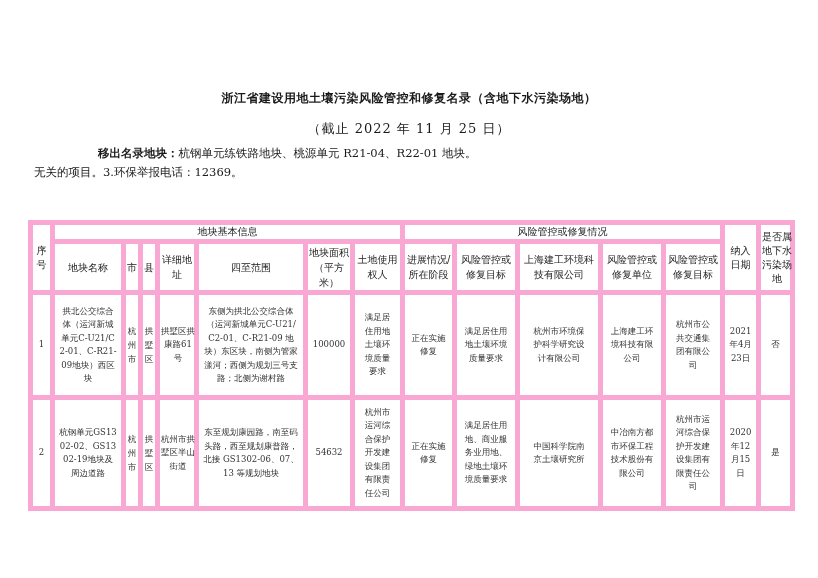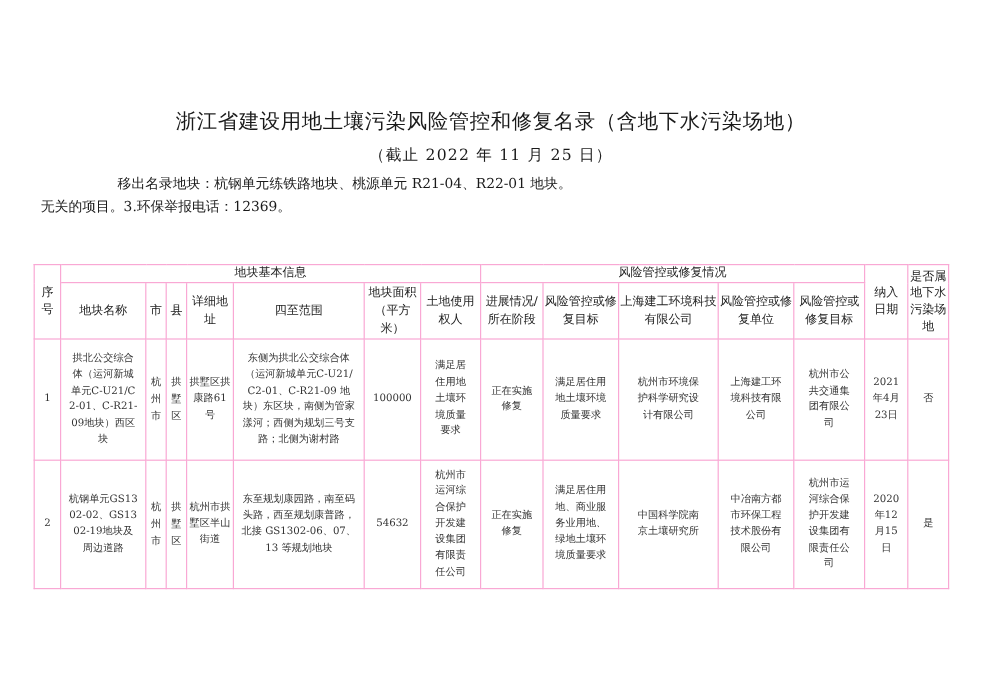--- a/index.html
+++ b/index.html
@@ -1,23 +1,23 @@
 <!DOCTYPE html>
 <html><head>
 <meta charset="utf-8">
 <style>
   html, body { margin: 0; padding: 0; background: #ffffff; }
   body { width: 818px; height: 578px; position: relative; overflow: hidden; color: #1a1a1a; font-family: "DejaVu Serif", serif; }
-  .title { position: absolute; top: 90px; left: 0; width: 818px; text-align: center; font-size: 17px; font-weight: normal; letter-spacing: 0.5px; font-family: "DejaVu Sans", sans-serif; }
+  .title { position: absolute; top: 90px; left: 0; width: 818px; text-align: center; font-size: 12px; font-weight: bold; letter-spacing: 0.5px; font-family: "DejaVu Sans", sans-serif; }
   .subtitle { position: absolute; top: 120px; left: 0; width: 818px; text-align: center; font-size: 13px; letter-spacing: 1px; }
   .notes { position: absolute; left: 34px; top: 144px; width: 760px; font-size: 11.5px; line-height: 18.5px; }
   .notes .ind { padding-left: 64px; }
-  .notes b { font-family: "DejaVu Sans", sans-serif; font-weight: normal; }
+  .notes b { font-family: "DejaVu Sans", sans-serif; font-weight: bold; }
   table.reg { position: absolute; left: 28px; top: 220px; width: 762px; border-collapse: collapse; table-layout: fixed; font-family: "DejaVu Sans", sans-serif; }
-  table.reg td, table.reg th { border: 1px solid #f9a8d4; text-align: center; vertical-align: middle; padding: 0 1px; font-weight: normal; font-size: 9.5px; line-height: 14px; color: #222; }
+  table.reg td, table.reg th { border: 5px solid #f9a8d4; text-align: center; vertical-align: middle; padding: 0 1px; font-weight: normal; font-size: 9.5px; line-height: 14px; color: #222; }
   table.reg tr.grp th { height: 14px; font-size: 10px; }
   table.reg tr.hdr th { height: 46px; font-size: 10px; line-height: 15px; }
   table.reg tr.row1 td { height: 100px; }
   table.reg tr.row2 td { height: 106px; }
   table.reg td.cell { font-family: "DejaVu Serif", serif; font-size: 8.5px; line-height: 13.5px; color: #333; }
   .vert { width: 10px; margin: 0 auto; word-break: break-all; line-height: 14px; }
 </style>
 </head>
 <body>
 

